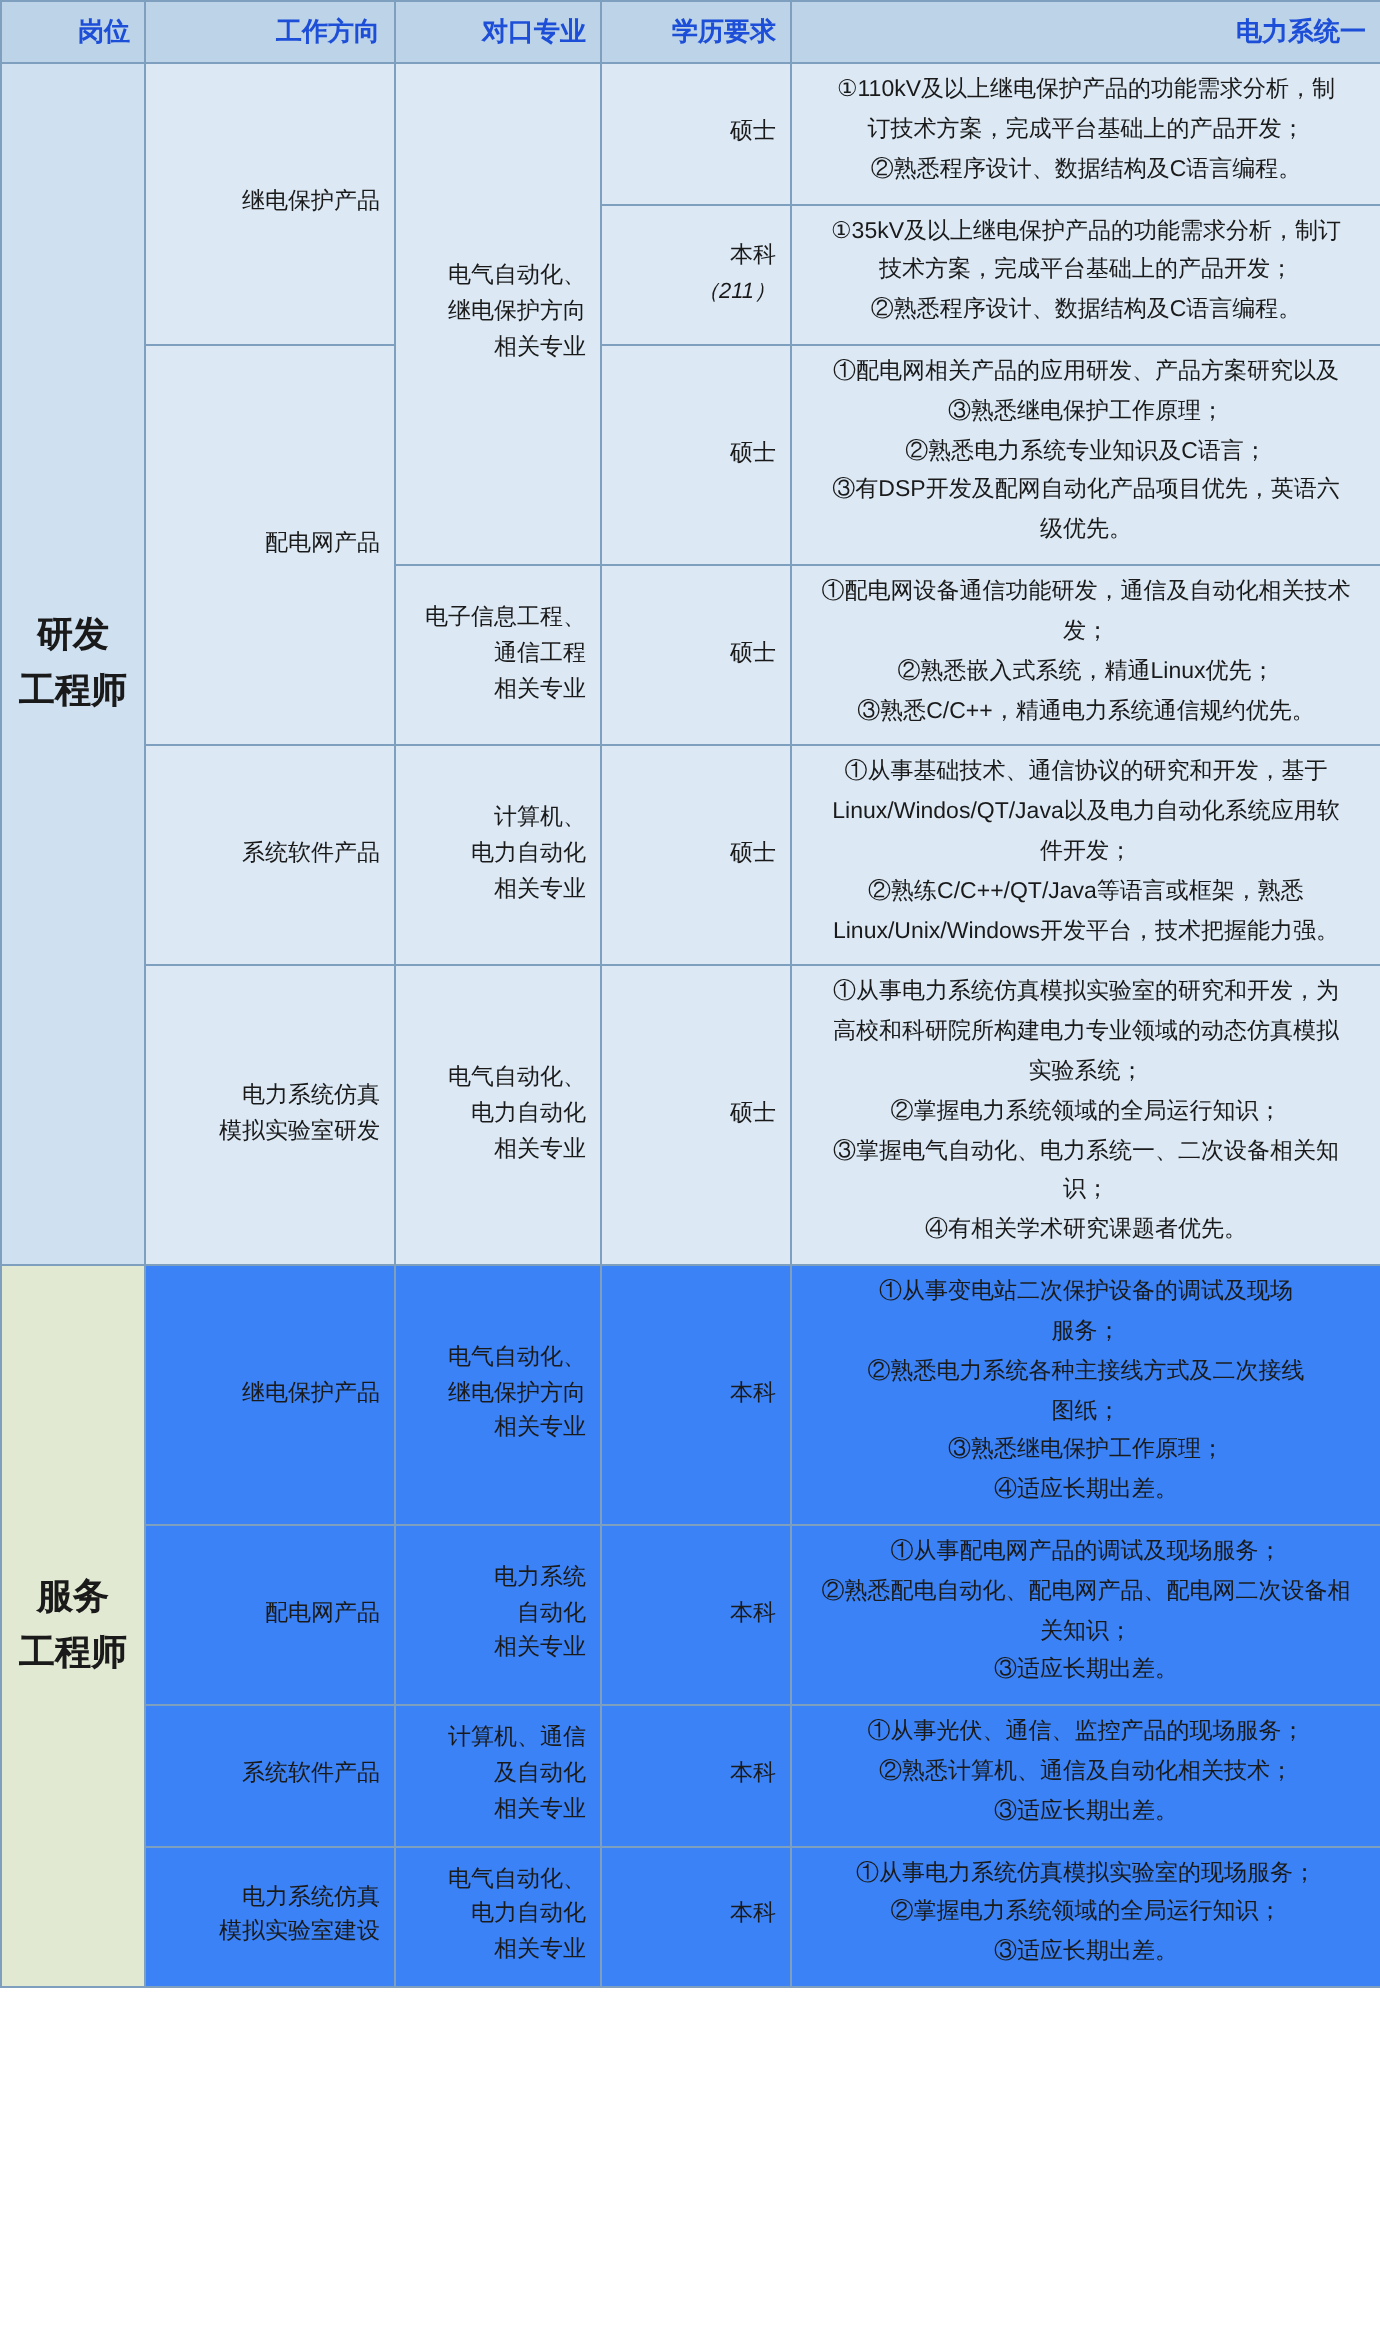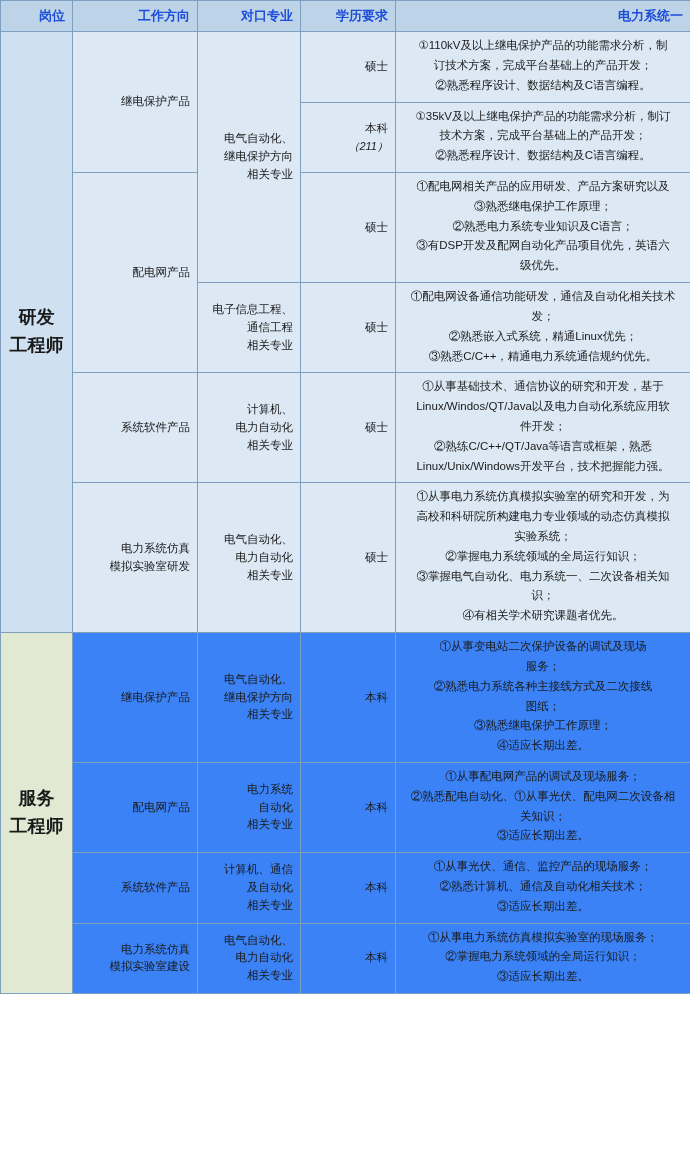--- a/index.html
+++ b/index.html
@@ -223,21 +223,21 @@
       <td class="maj svc">
         <div>电力系统</div>
         <div>自动化</div>
         <div>相关专业</div>
       </td>
       <td class="edu svc">
         <span>本科</span>
       </td>
       <td class="skill svc">
         <p>①从事配电网产品的调试及现场服务；</p>
-        <p>②熟悉配电自动化、①从事光伏、配电网二次设备相</p>
+        <p>②熟悉配电自动化、配电网产品、配电网二次设备相</p>
         <p>关知识；</p>
         <p>③适应长期出差。</p>
       </td>
     </tr>
     <tr>
       <td class="dir svc">系统软件产品</td>
       <td class="maj svc">
         <div>计算机、通信</div>
         <div>及自动化</div>
         <div>相关专业</div>

